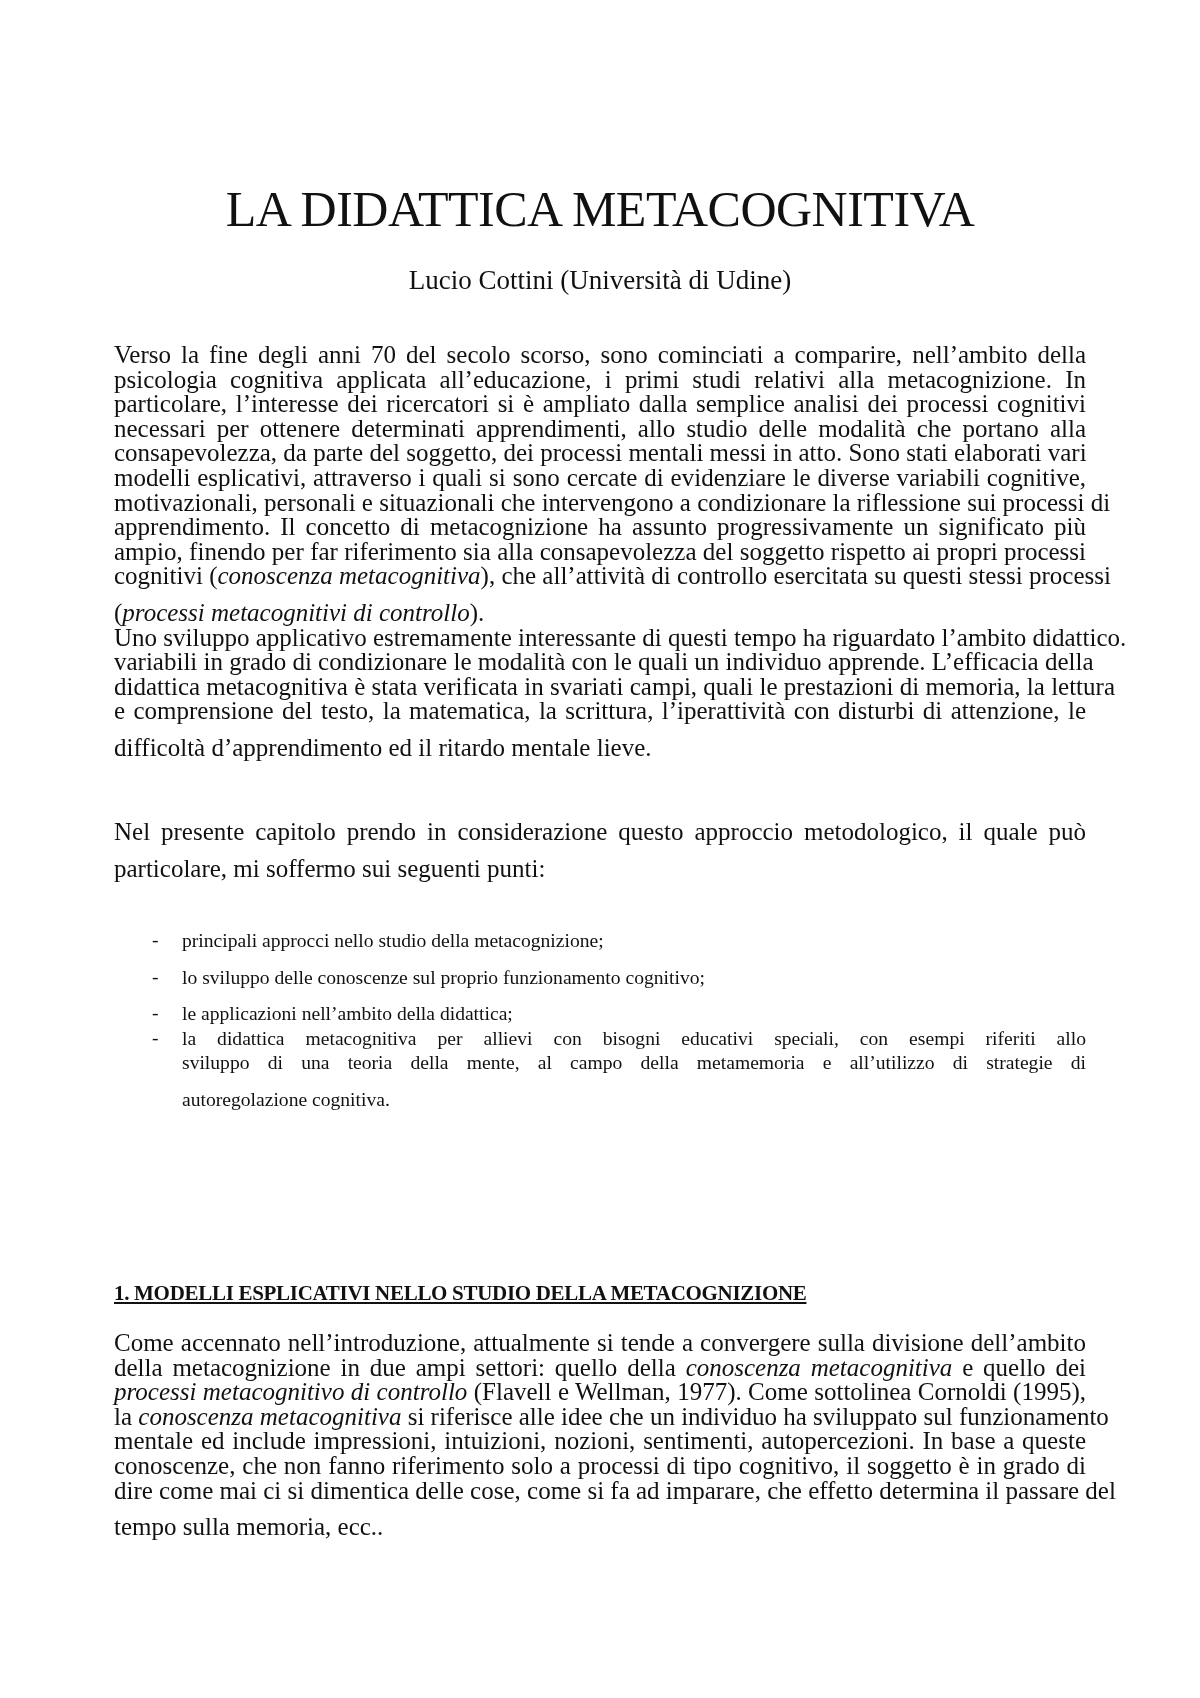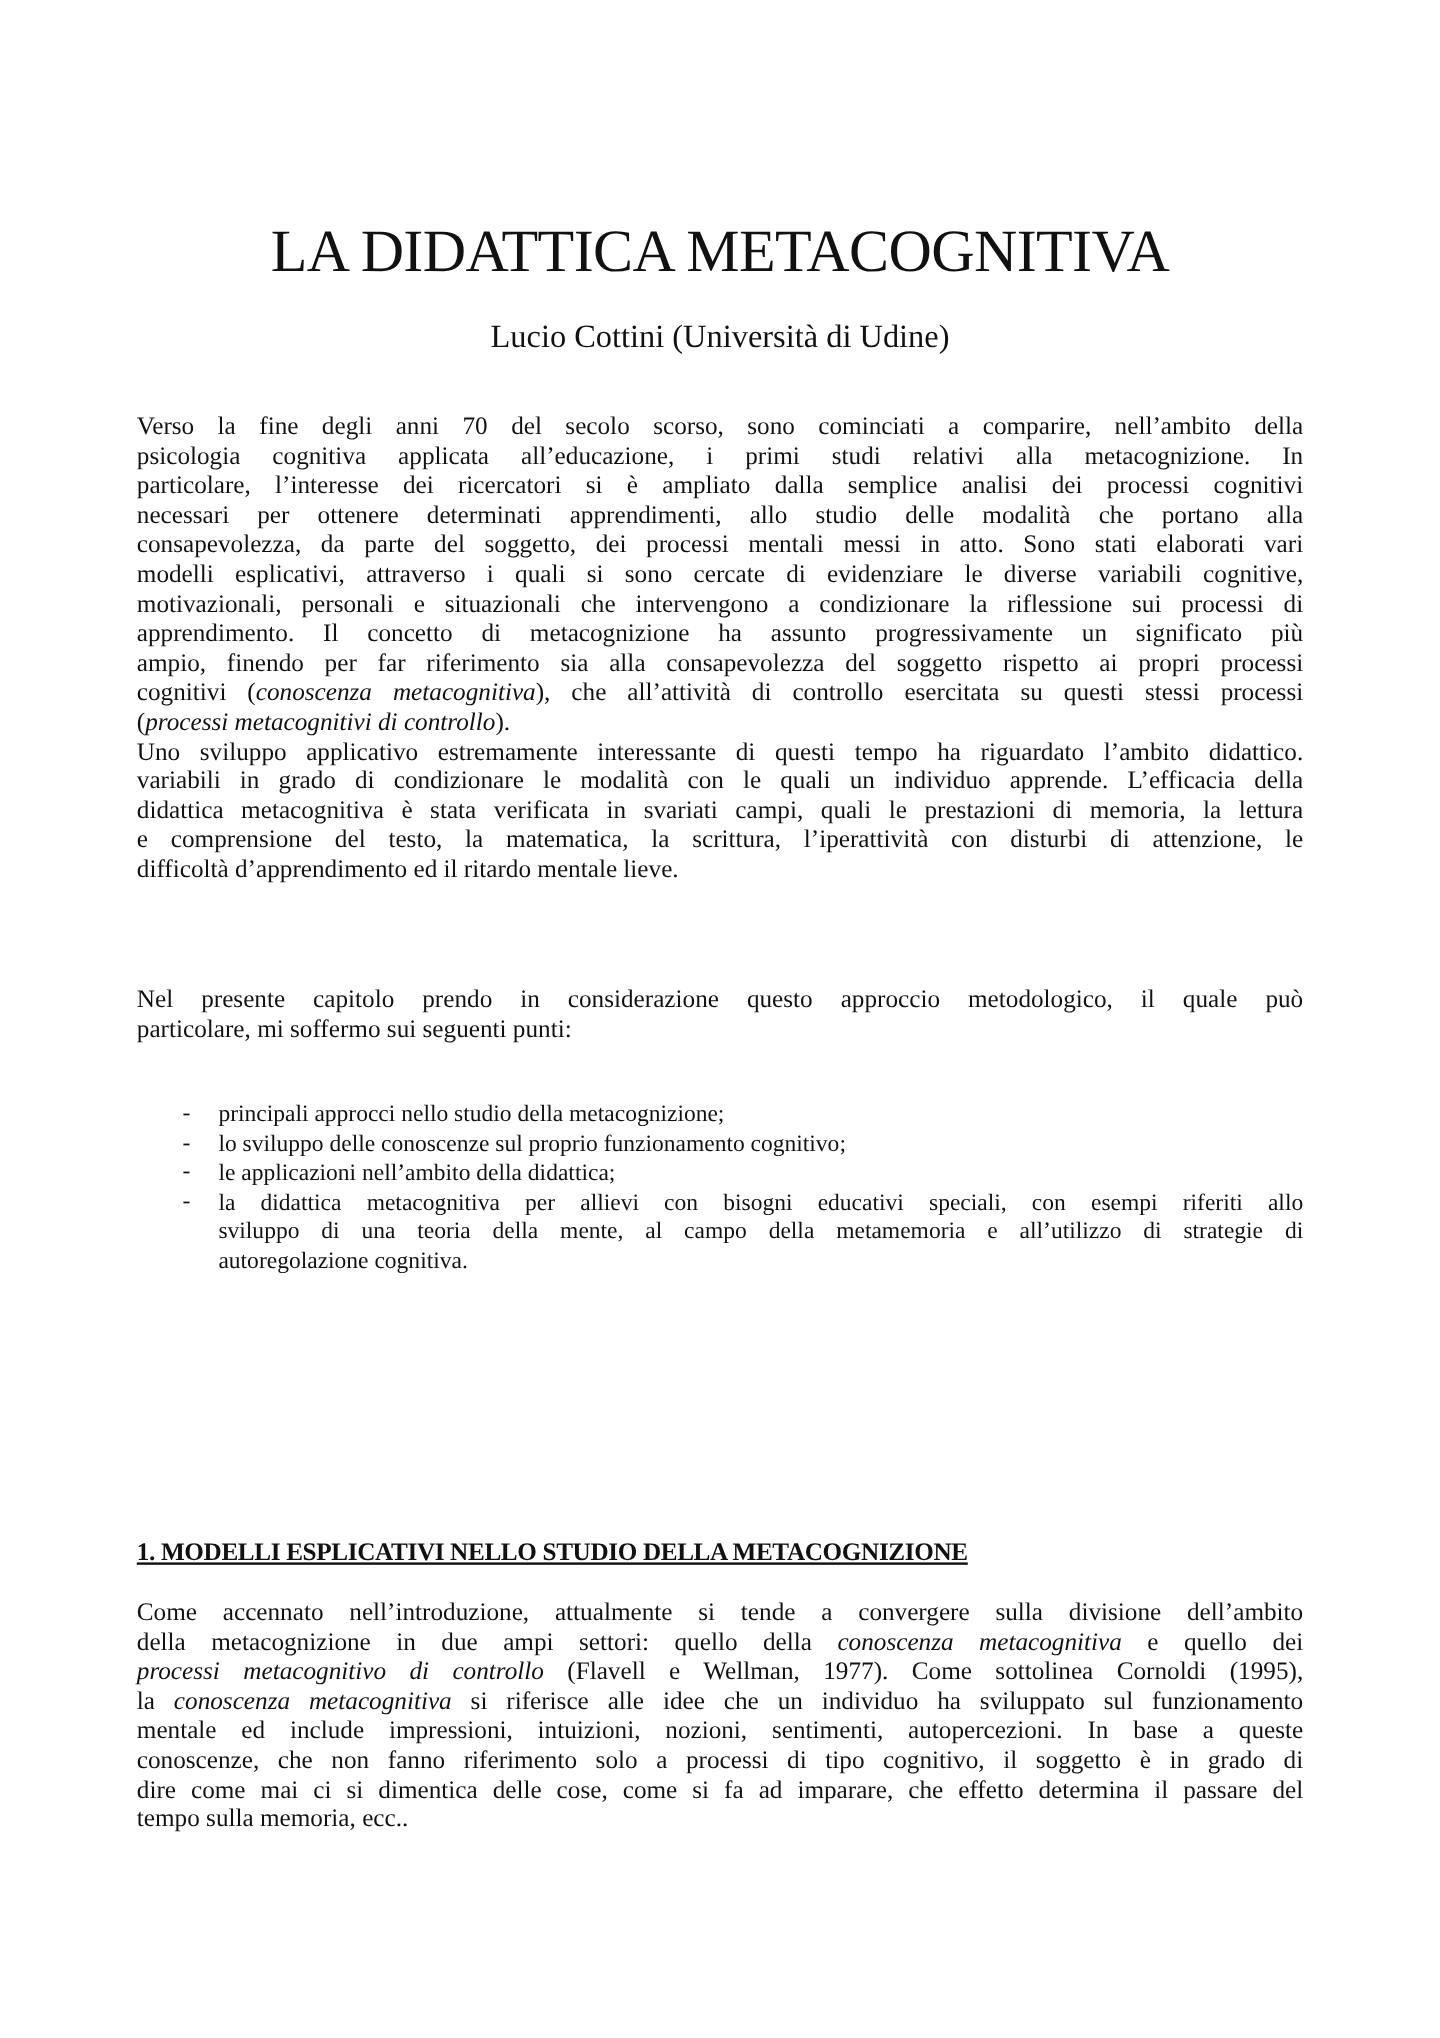--- a/index.html
+++ b/index.html
@@ -2,24 +2,24 @@
 <html><head>
 <meta charset="utf-8">
 <style>
   html, body { margin: 0; padding: 0; background: #ffffff; }
   body { width: 1200px; height: 1698px; position: relative; overflow: hidden;
          font-family: "Liberation Serif", "DejaVu Serif", serif; color: #111111; }
   .title { position: absolute; top: 160px; left: 0; width: 1200px; text-align: center;
            font-size: 50px; letter-spacing: -0.5px; line-height: 60px; margin-top: 19px; }
   .author { position: absolute; top: 263px; left: 0; width: 1200px; text-align: center;
             font-size: 27px; line-height: 34px; }
-  .block { position: absolute; left: 114px; width: 972px; font-size: 21px; }
+  .block { position: absolute; left: 114px; width: 972px; font-size: 25px; }
   .line { height: 24.6px; line-height: 24.6px; white-space: nowrap; text-align: justify;
           text-align-last: justify; overflow: visible; }
-  .line.last { text-align-last: left; }
+  .line.last { text-align-last: left; margin-top: 12px; }
   .line i { }
   .bullets { position: absolute; left: 114px; width: 972px; font-size: 19.6px; }
   .bullet { position: relative; padding-left: 68px; }
   .bullet .dash { position: absolute; left: 38px; top: 0; }
   .heading { position: absolute; left: 114px; top: 1280px; font-size: 21px; font-weight: bold;
              line-height: 26px; letter-spacing: -0.3px; text-decoration: underline; }
 </style>
 </head>
 <body>
 

